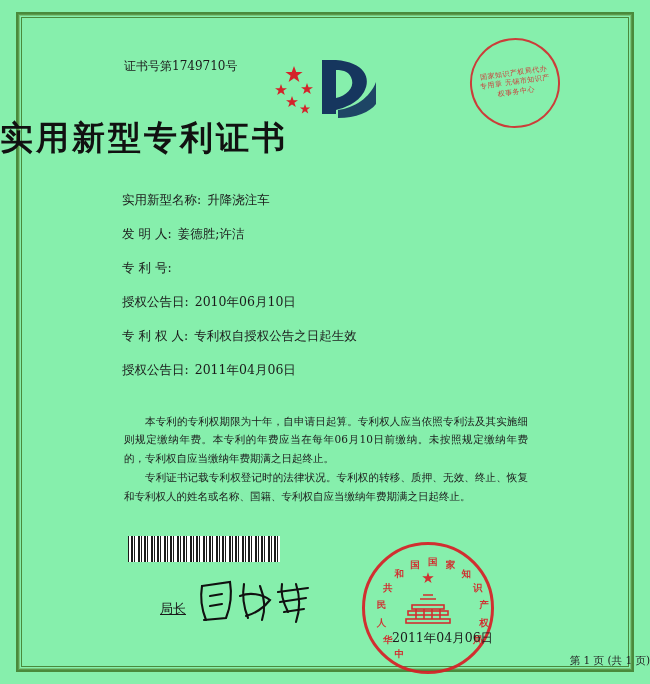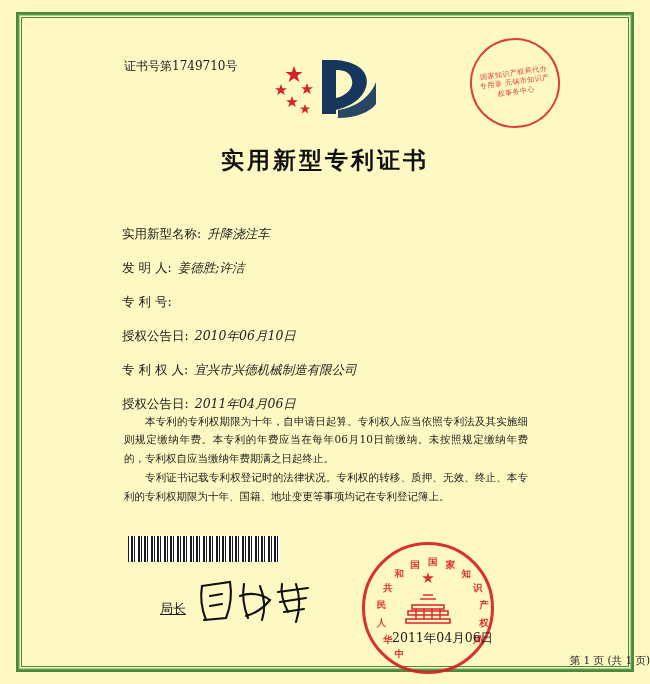--- a/index.html
+++ b/index.html
@@ -12,21 +12,21 @@
     height: 684px;
     font-family: "DejaVu Sans", sans-serif;
     color: #1a1a1a;
     overflow: hidden;
   }
 
   .page {
     position: relative;
     width: 650px;
     height: 684px;
-    background: #fef9c3;
+    background: #86efac;
   }
 
   
   .border-outer {
     position: absolute;
     left: 16px; top: 12px;
     width: 618px; height: 660px;
     border: 3px solid #4a8a3c;
     box-sizing: border-box;
   }
@@ -72,52 +72,49 @@
   
   .logo {
     position: absolute;
     left: 272px; top: 52px;
     width: 106px; height: 68px;
   }
 
   
   .doc-title {
     position: absolute;
-    left: 0; top: 145px;
+    left: 0; top: 116px;
     width: 650px;
-    text-align: center;
     font-family: "DejaVu Serif", serif;
     font-weight: bold;
-    font-size: 23px;
+    font-size: 33px;
     letter-spacing: 3px;
     color: #111;
   }
 
   
   .fields {
     position: absolute;
     left: 122px; top: 192px;
     width: 440px;
-    margin-top: 34px;
   }
   .field-row {
     display: flex;
     align-items: baseline;
     margin-bottom: 17px;
     font-size: 12.5px;
     font-family: "DejaVu Serif", serif;
     color: #1b1b1b;
   }
   .field-label {
     white-space: nowrap;
     margin-right: 6px;
   }
   .field-value {
     white-space: nowrap;
-    font-style: italic;
   }
 
   
   .body-text {
     position: absolute;
     left: 124px; top: 412px;
     width: 404px;
     font-family: "DejaVu Serif", serif;
     font-size: 10.5px;
     line-height: 1.75;
@@ -256,31 +253,31 @@
     </div>
     <div class="field-row">
       <span class="field-label">专 利 号:</span>
     </div>
     <div class="field-row">
       <span class="field-label">授权公告日:</span>
       <span class="field-value">2010年06月10日</span>
     </div>
     <div class="field-row">
       <span class="field-label">专 利 权 人:</span>
-      <span class="field-value">宜兴市兴德机械制造有限公司</span>
+      <span class="field-value">专利权自授权公告之日起生效</span>
     </div>
     <div class="field-row">
       <span class="field-label">授权公告日:</span>
       <span class="field-value">2011年04月06日</span>
     </div>
   </div>
 
   <div class="body-text">
     <p>本专利的专利权期限为十年，自申请日起算。专利权人应当依照专利法及其实施细则规定缴纳年费。本专利的年费应当在每年06月10日前缴纳。未按照规定缴纳年费的，专利权自应当缴纳年费期满之日起终止。</p>
-    <p>专利证书记载专利权登记时的法律状况。专利权的转移、质押、无效、终止、本专利的专利权期限为十年、国籍、地址变更等事项均记在专利登记簿上。</p>
+    <p>专利证书记载专利权登记时的法律状况。专利权的转移、质押、无效、终止、恢复和专利权人的姓名或名称、国籍、专利权自应当缴纳年费期满之日起终止。</p>
   </div>
 
   <div class="barcode"></div>
 
   <div class="seal-bottom">
     <div class="seal-star">★</div>
     <svg class="seal-emblem" viewBox="0 0 52 40">
       <g stroke="#d81f26" stroke-width="1.6" fill="none">
         <rect x="10" y="16" width="32" height="4"></rect>
         <rect x="6" y="22" width="40" height="4"></rect>

